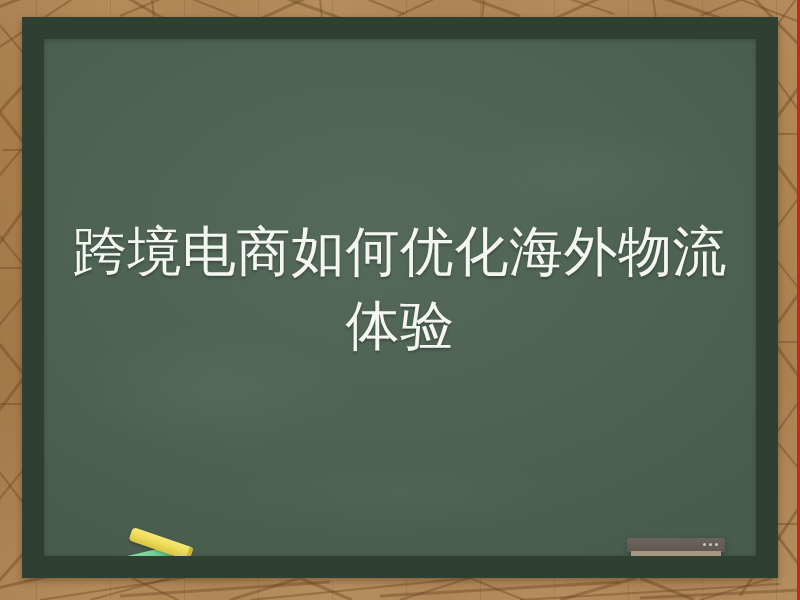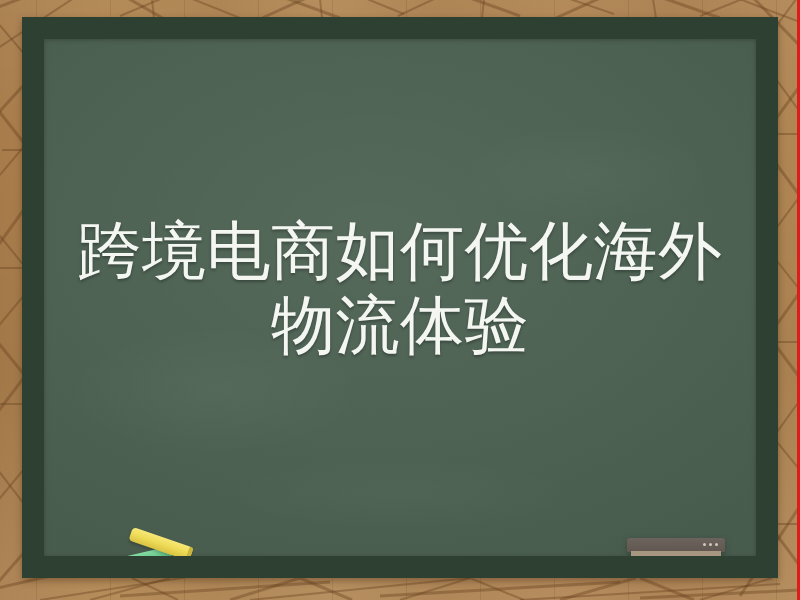--- a/index.html
+++ b/index.html
@@ -77,21 +77,21 @@
     pointer-events:none;
   }
 
   
   .headline {
     position:absolute;
     left:0; right:0;
     top:176px;
     text-align:center;
     color:#f4f6f2;
-    font-size:64px;
+    font-size:54px;
     line-height:74px;
     letter-spacing:0.5px;
     font-weight:400;
     text-shadow:0 2px 3px rgba(0,0,0,0.30);
     padding:0 14px;
     white-space:normal;
   }
 
   
   .chalk {

